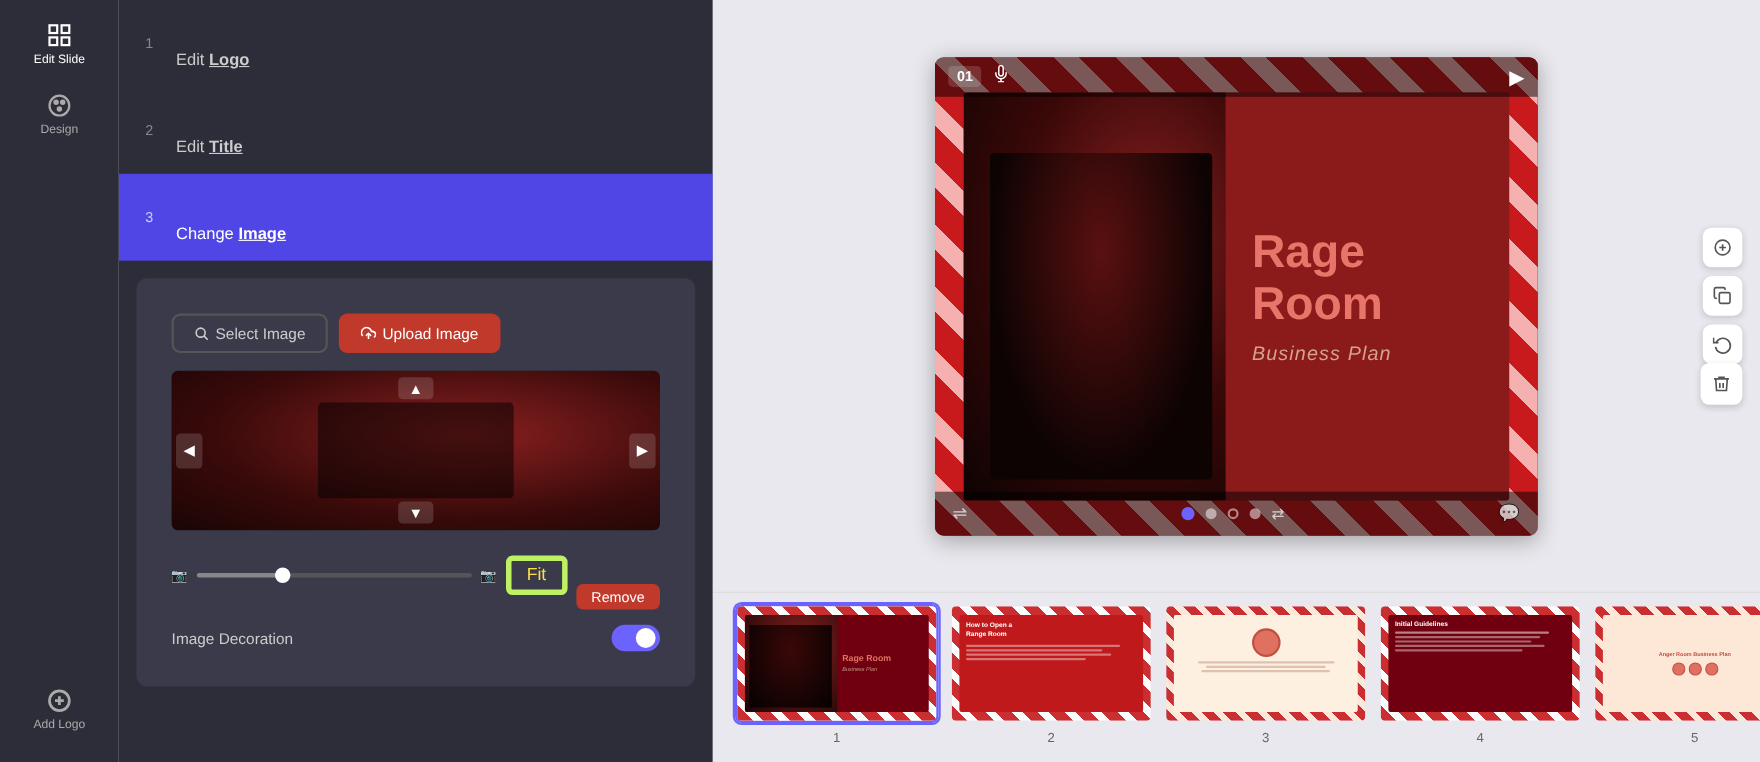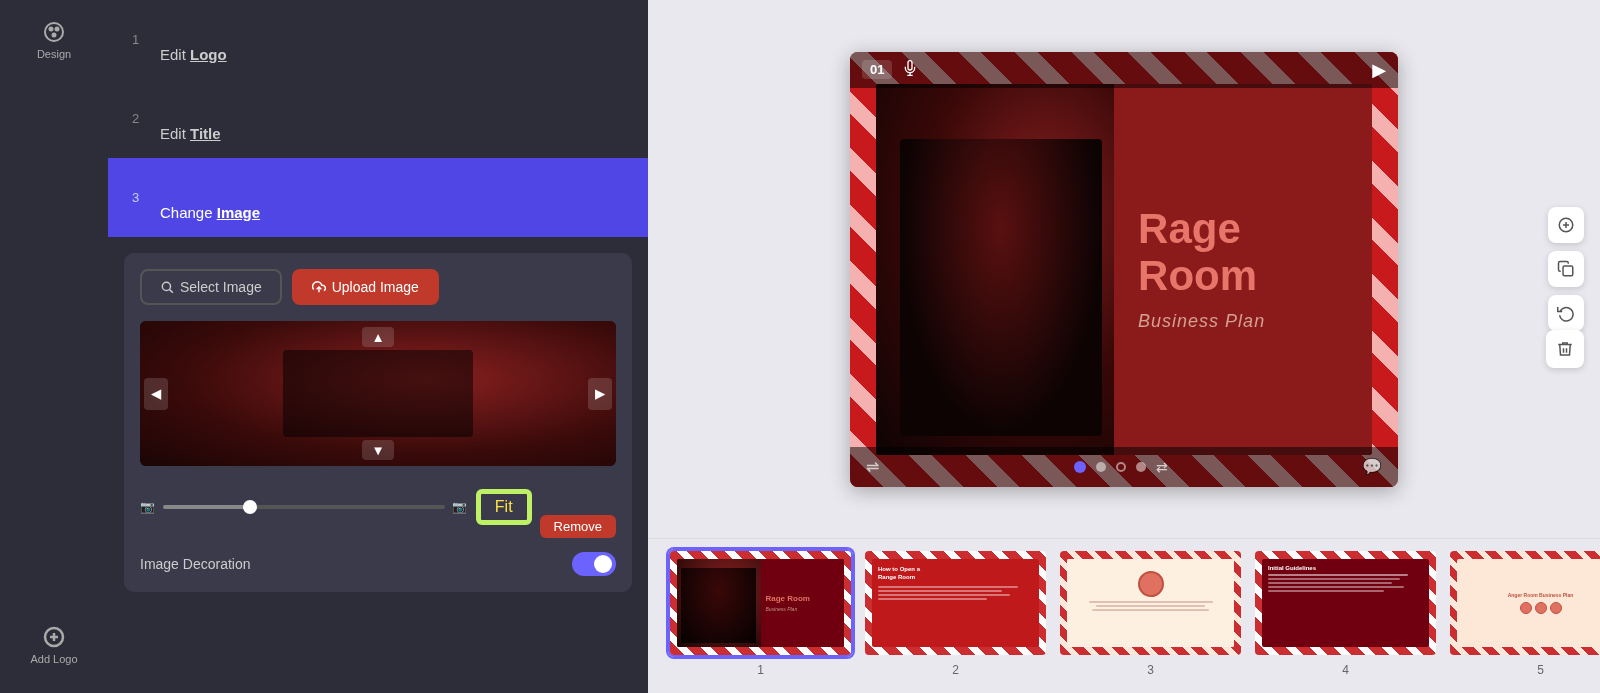--- a/index.html
+++ b/index.html
@@ -65,21 +65,21 @@
     }
     .step-item.active .step-num { color: rgba(255,255,255,0.7); }
     .step-label { font-size: 15px; margin-top: 30px; }
     .step-label span { font-weight: 700; text-decoration: underline; }
 
     
     .image-panel {
       margin: 16px;
       background: #3a3a4a;
       border-radius: 10px;
-      padding: 16px;
+      padding: 32px;
     }
     .image-panel-buttons {
       display: flex;
       gap: 10px;
       margin-bottom: 16px;
     }
     .btn-select-image {
       display: flex;
       align-items: center;
       gap: 6px;
@@ -557,20 +557,29 @@
       cursor: pointer;
       box-shadow: 0 2px 6px rgba(0,0,0,0.15);
       color: #555;
       font-size: 16px;
     }
   </style>
 </head>
 <body>
 
 <div class="sidebar-icons">
+  <div class="sidebar-icon-item active">
+    <svg viewBox="0 0 24 24" fill="none" stroke="currentColor" stroke-width="2">
+      <rect x="3" y="3" width="7" height="7"></rect>
+        <rect x="14" y="3" width="7" height="7"></rect>
+      <rect x="3" y="14" width="7" height="7"></rect>
+        <rect x="14" y="14" width="7" height="7"></rect>
+    </svg>
+    <span>Edit Slide</span>
+  </div>
   <div class="sidebar-icon-item">
     <svg viewBox="0 0 24 24" fill="none" stroke="currentColor" stroke-width="2">
       <circle cx="12" cy="12" r="9"></circle>
       <circle cx="9" cy="9" r="1.5" fill="currentColor"></circle>
       <circle cx="15" cy="9" r="1.5" fill="currentColor"></circle>
       <circle cx="12" cy="15" r="1.5" fill="currentColor"></circle>
     </svg>
     <span>Design</span>
   </div>
   <div class="sidebar-icon-item sidebar-add-slide" style="margin-top:auto;">

